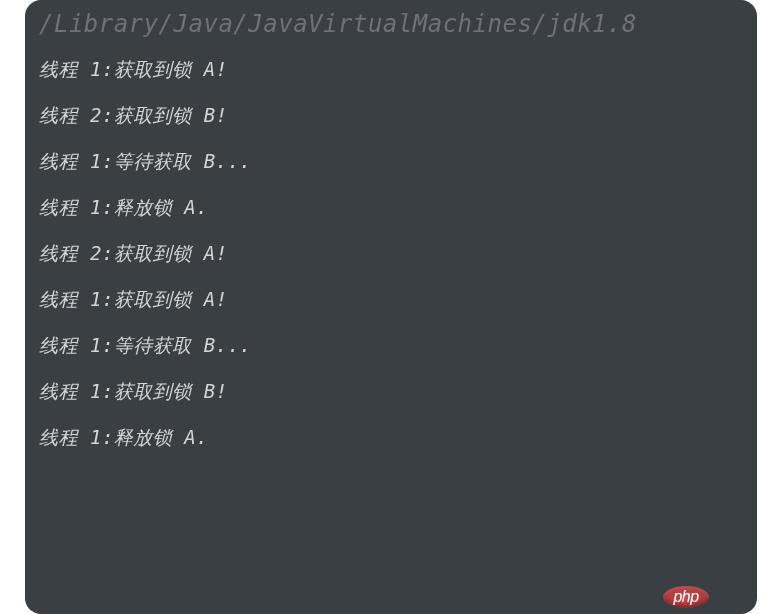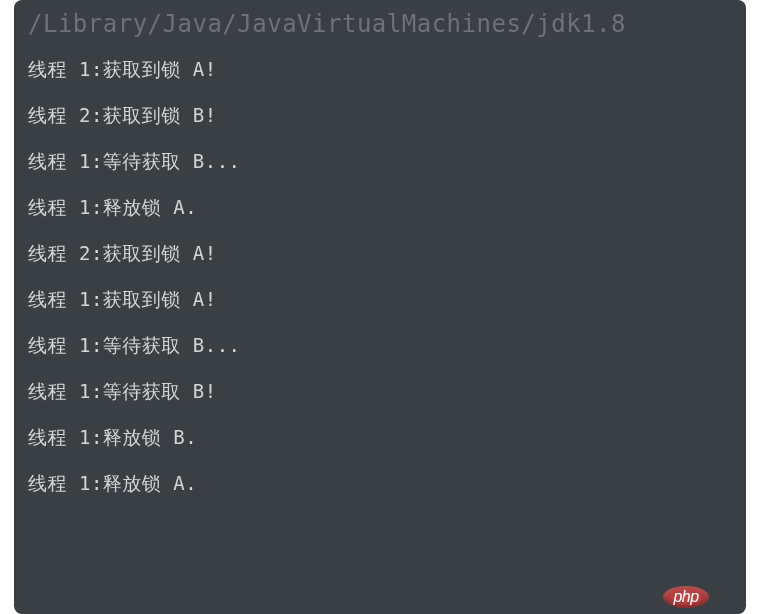--- a/index.html
+++ b/index.html
@@ -12,24 +12,25 @@
       height: 614px;
       background: #ffffff;
       font-family: "Menlo", "Monaco", "Consolas", monospace;
       position: relative;
       overflow: hidden;
     }
     .terminal {
       background: #3a3f44;
       width: 732px;
       height: 614px;
-      margin-left: 14px;
-      border-radius: 8px;
+      margin-left: 25px;
+      border-radius: 16px;
       padding: 10px 0 0 14px;
       overflow: hidden;
+      font-style: italic;
     }
     .path-line {
       color: #6e7278;
       font-size: 24px;
       font-family: "Menlo", "Monaco", "Consolas", monospace;
       letter-spacing: 0.5px;
       white-space: nowrap;
       margin-bottom: 8px;
       font-weight: 500;
     }
@@ -76,19 +77,18 @@
 
 <div class="terminal">
   <div class="path-line">/Library/Java/JavaVirtualMachines/jdk1.8</div>
   <div class="log-line">线程 1:获取到锁 A!</div>
   <div class="log-line">线程 2:获取到锁 B!</div>
   <div class="log-line">线程 1:等待获取 B...</div>
   <div class="log-line">线程 1:释放锁 A.</div>
   <div class="log-line">线程 2:获取到锁 A!</div>
   <div class="log-line">线程 1:获取到锁 A!</div>
   <div class="log-line">线程 1:等待获取 B...</div>
-  <div class="log-line">线程 1:等待获取 B!</div>
-  <div class="log-line">线程 1:释放锁 B.</div>
+  <div class="log-line">线程 1:获取到锁 B!</div>
   <div class="log-line">线程 1:释放锁 A.</div>
 </div>
 
 <div class="watermark">php</div>
 <div class="watermark-tail"></div>
 
 </body></html>

